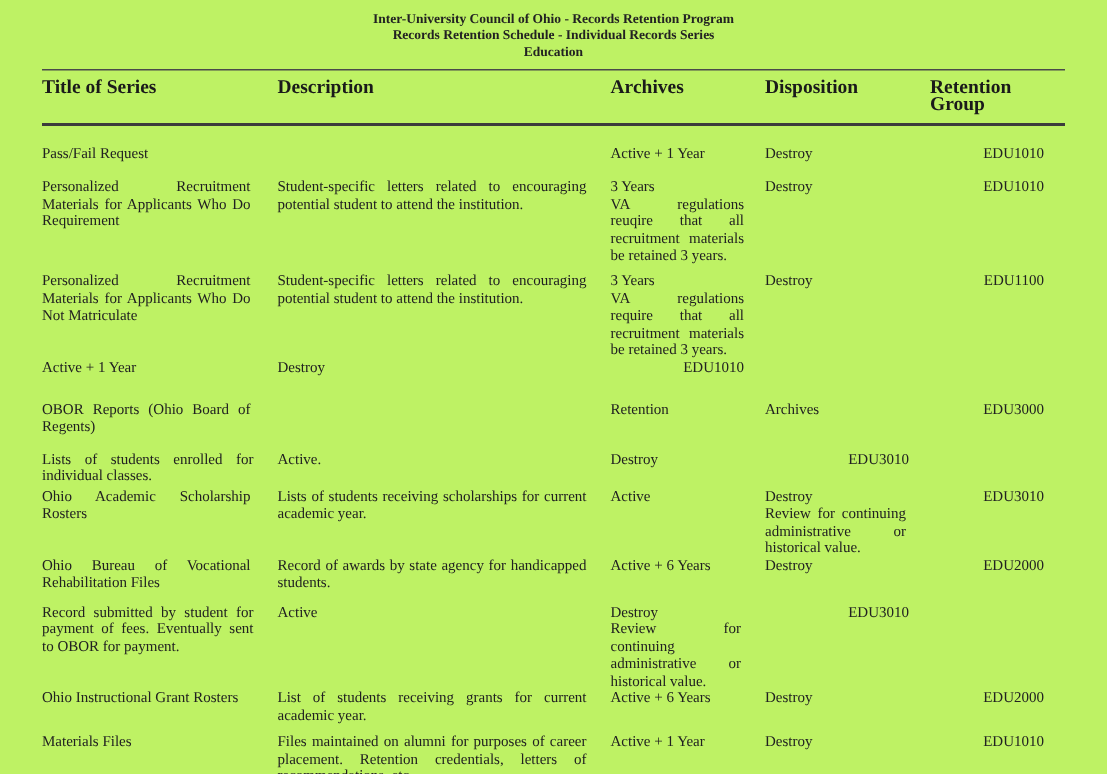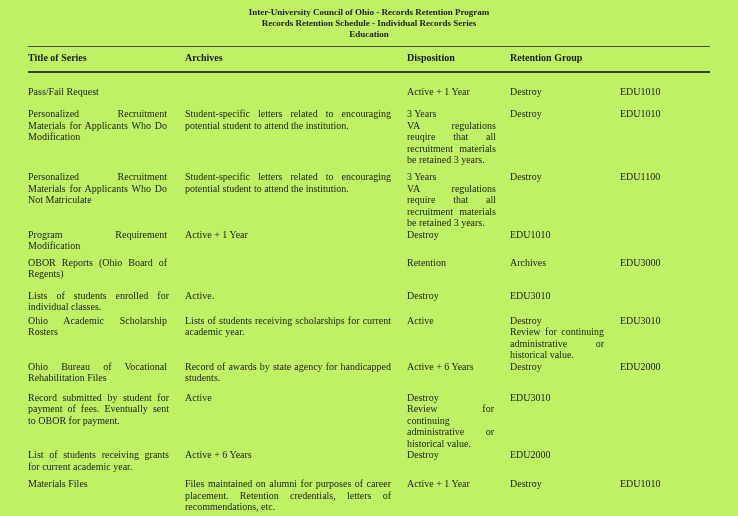--- a/index.html
+++ b/index.html
@@ -26,21 +26,21 @@
     margin: 6px 28px 0 28px;
   }
   .thead {
     display: grid;
     grid-template-columns: 157px 222px 103px 110px 1fr;
     border-top: 1.5px solid #4a4a4a;
     border-bottom: 2px solid #3c3c3c;
     padding: 5px 0 8px 0;
   }
   .thead .hcell {
-    font-size: 10px;
+    font-size: 13px;
     font-weight: bold;
     line-height: 11px;
     color: #1a1a1a;
     padding-right: 0;
   }
   .tbody { padding-top: 13px; }
   .trow {
     display: grid;
     grid-template-columns: 157px 222px 103px 110px 1fr;
     align-items: start;
@@ -49,21 +49,21 @@
     font-size: 10px;
     line-height: 11.5px;
     color: #212121;
     padding-right: 14px;
     box-sizing: border-box;
   }
   .c-title       { text-align: justify; padding-right: 18px; }
   .c-desc        { text-align: justify; padding-right: 16px; }
   .c-retention   { white-space: pre-line; text-align: justify; }
   .c-disposition { white-space: pre-line; text-align: justify; padding-right: 16px; }
-  .c-group       { text-align: left; }
+  .c-group       { text-align: right; }
   
   .trow:nth-child(1)  { min-height: 22px; }
   .trow:nth-child(2)  { min-height: 63px; }
   .trow:nth-child(3)  { min-height: 57px; }
   .trow:nth-child(4)  { min-height: 28px; }
   .trow:nth-child(5)  { min-height: 33px; }
   .trow:nth-child(6)  { min-height: 25px; }
   .trow:nth-child(7)  { min-height: 44px; }
   .trow:nth-child(8)  { min-height: 31px; }
   .trow:nth-child(9)  { min-height: 49px; }
@@ -78,54 +78,54 @@
   <div class="doc-title">
     <div>Inter-University Council of Ohio - Records Retention Program</div>
     <div>Records Retention Schedule - Individual Records Series</div>
     <div>Education</div>
   </div>
 
   <div class="table-wrap">
 
     <div class="thead">
       <div class="hcell">Title of Series</div>
+      <div class="hcell">Description</div>
       <div class="hcell">Archives</div>
       <div class="hcell">Disposition</div>
       <div class="hcell">Retention Group</div>
     </div>
 
     <div class="tbody" id="tbody">
   <div class="trow">
     <div class="cell c-title">Pass/Fail Request</div>
     <div class="cell c-desc"></div>
     <div class="cell c-retention">Active + 1 Year</div>
     <div class="cell c-disposition">Destroy</div>
     <div class="cell c-group">EDU1010</div>
   </div>
 
   <div class="trow">
-    <div class="cell c-title">Personalized Recruitment Materials for Applicants Who Do Modification</div>
+    <div class="cell c-title">Personalized Recruitment Materials for Applicants Who Do Requirement</div>
     <div class="cell c-desc">Student-specific letters related to encouraging potential student to attend the institution.</div>
     <div class="cell c-retention">3 Years
 VA regulations reuqire that all recruitment materials be retained 3 years.</div>
     <div class="cell c-disposition">Destroy</div>
     <div class="cell c-group">EDU1010</div>
   </div>
 
   <div class="trow">
     <div class="cell c-title">Personalized Recruitment Materials for Applicants Who Do Not Matriculate</div>
     <div class="cell c-desc">Student-specific letters related to encouraging potential student to attend the institution.</div>
     <div class="cell c-retention">3 Years
 VA regulations require that all recruitment materials be retained 3 years.</div>
     <div class="cell c-disposition">Destroy</div>
     <div class="cell c-group">EDU1100</div>
   </div>
 
   <div class="trow">
-    <div class="cell c-title">Program Requirement Modification</div>
     <div class="cell c-retention">Active + 1 Year</div>
     <div class="cell c-disposition">Destroy</div>
     <div class="cell c-group">EDU1010</div>
   </div>
 
   <div class="trow">
     <div class="cell c-title">OBOR Reports (Ohio Board of Regents)</div>
     <div class="cell c-desc"></div>
     <div class="cell c-retention">Retention</div>
     <div class="cell c-disposition">Archives</div>
@@ -158,20 +158,21 @@
 
   <div class="trow">
     <div class="cell c-desc">Record submitted by student for payment of fees. Eventually sent to OBOR for payment.</div>
     <div class="cell c-retention">Active</div>
     <div class="cell c-disposition">Destroy
 Review for continuing administrative or historical value.</div>
     <div class="cell c-group">EDU3010</div>
   </div>
 
   <div class="trow">
+    <div class="cell c-title">Ohio Instructional Grant Rosters</div>
     <div class="cell c-desc">List of students receiving grants for current academic year.</div>
     <div class="cell c-retention">Active + 6 Years</div>
     <div class="cell c-disposition">Destroy</div>
     <div class="cell c-group">EDU2000</div>
   </div>
 
   <div class="trow">
     <div class="cell c-title">Materials Files</div>
     <div class="cell c-desc">Files maintained on alumni for purposes of career placement. Retention credentials, letters of recommendations, etc.</div>
     <div class="cell c-retention">Active + 1 Year</div>

